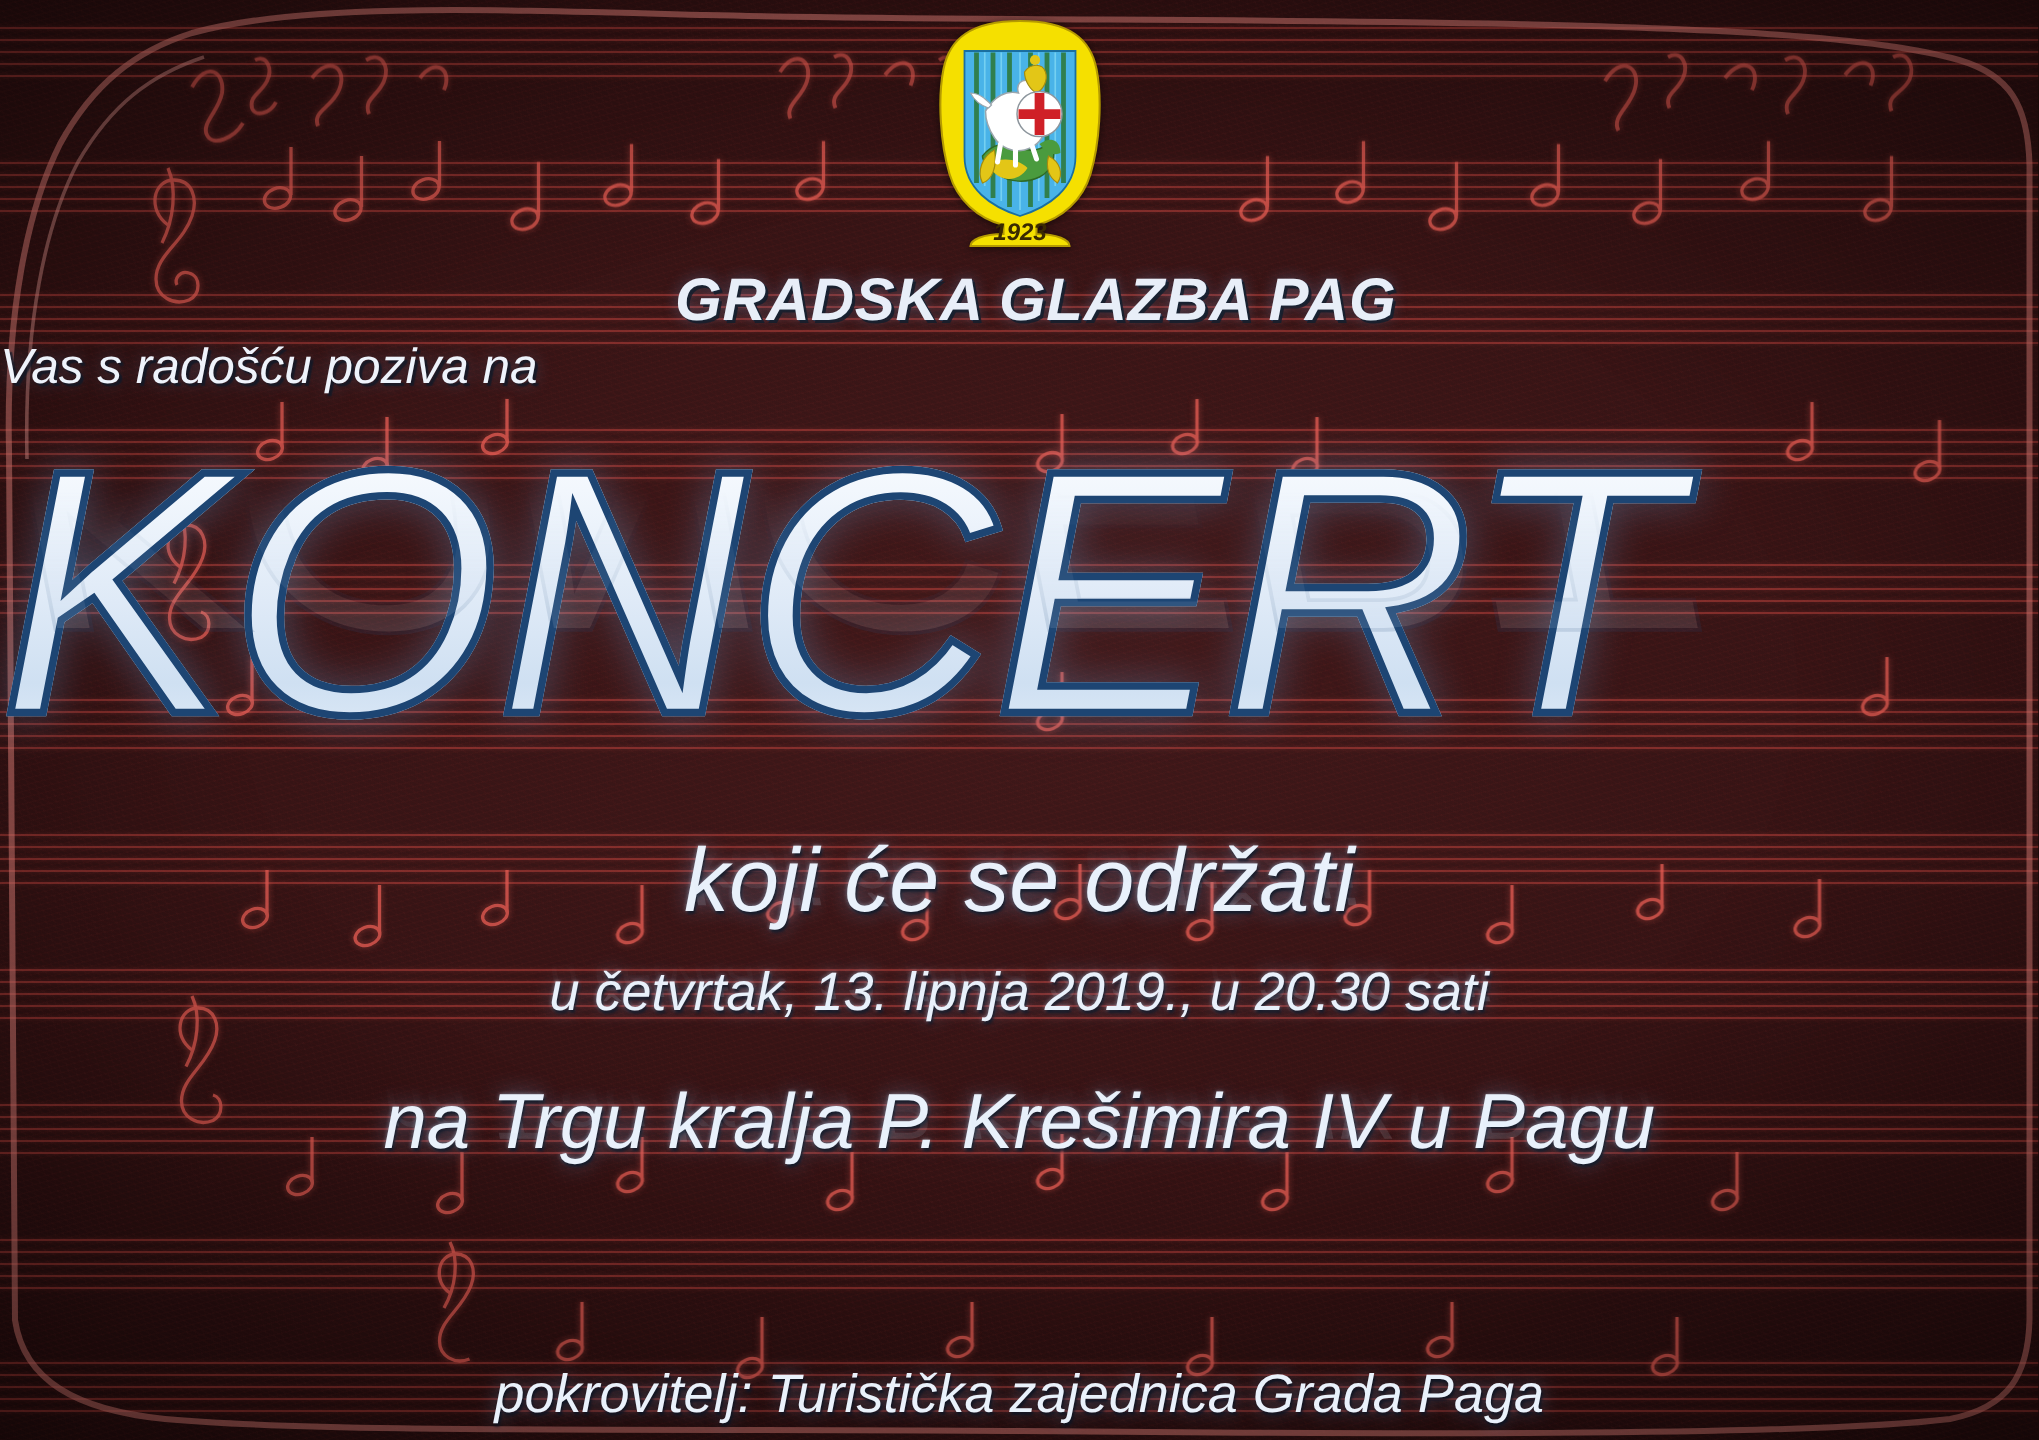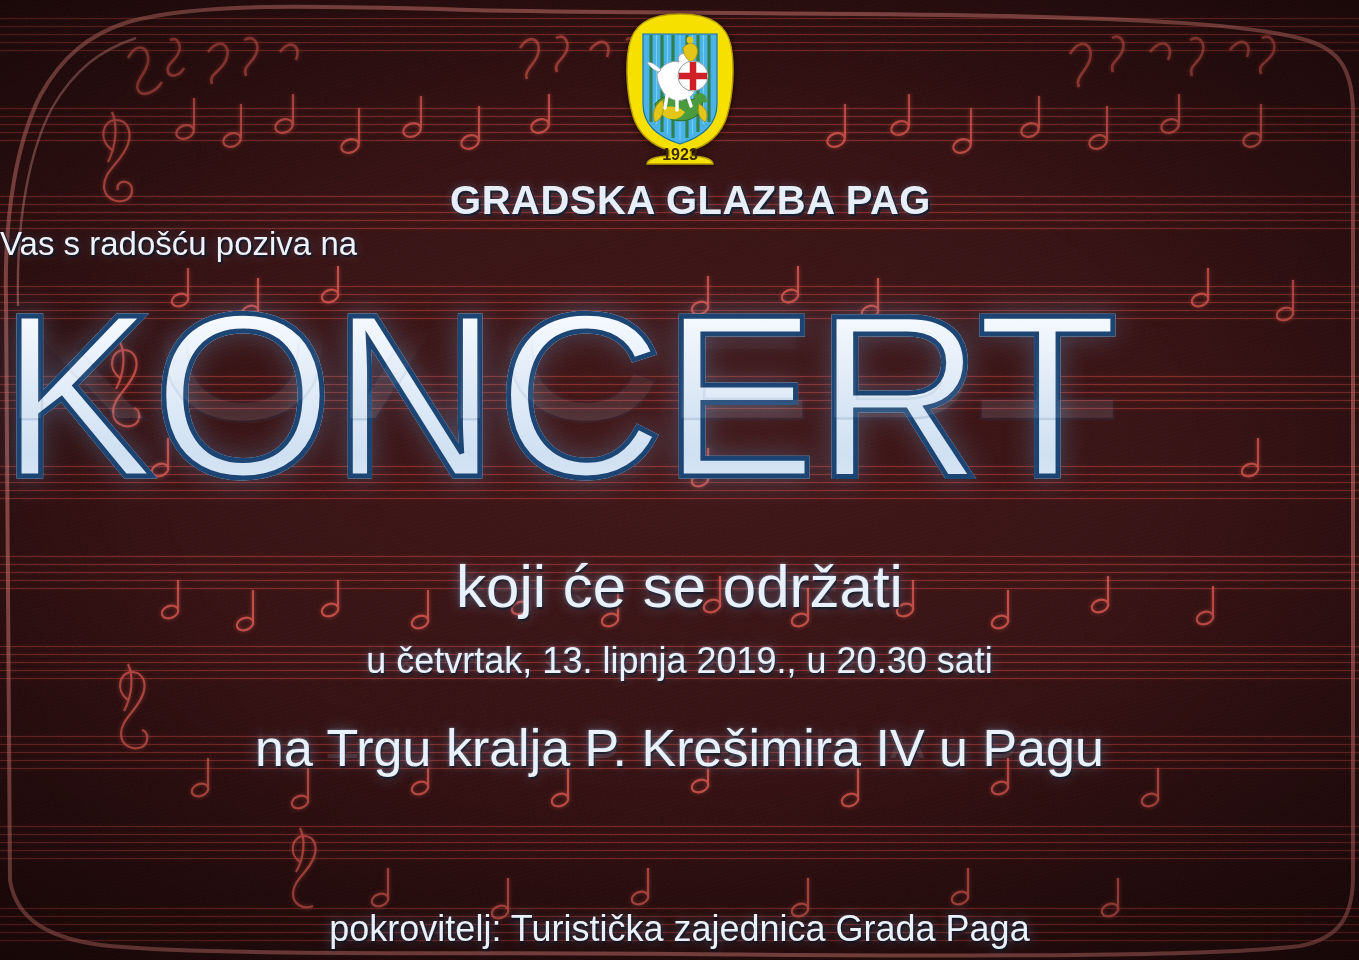--- a/index.html
+++ b/index.html
@@ -48,21 +48,21 @@
     border:0;
     pointer-events:none;
   }
   .paper-edge svg{position:absolute;inset:0;width:100%;height:100%;}
 
   .notes-layer{position:absolute;inset:0;}
   .notes-layer svg{position:absolute;inset:0;width:100%;height:100%;
     filter:drop-shadow(0 0 2px rgba(235,95,85,.6));}
 
   
-  .content{position:absolute;inset:0;}
+  .content{position:absolute;inset:0;font-style:italic;}
 
   
   .crest{
     position:absolute;left:50%;top:4px;transform:translateX(-50%);
     width:146px;height:166px;
   }
   .crest svg{width:100%;height:100%;display:block;
     filter:drop-shadow(0 1px 3px rgba(0,0,0,.55));}
 
   .band-name{

